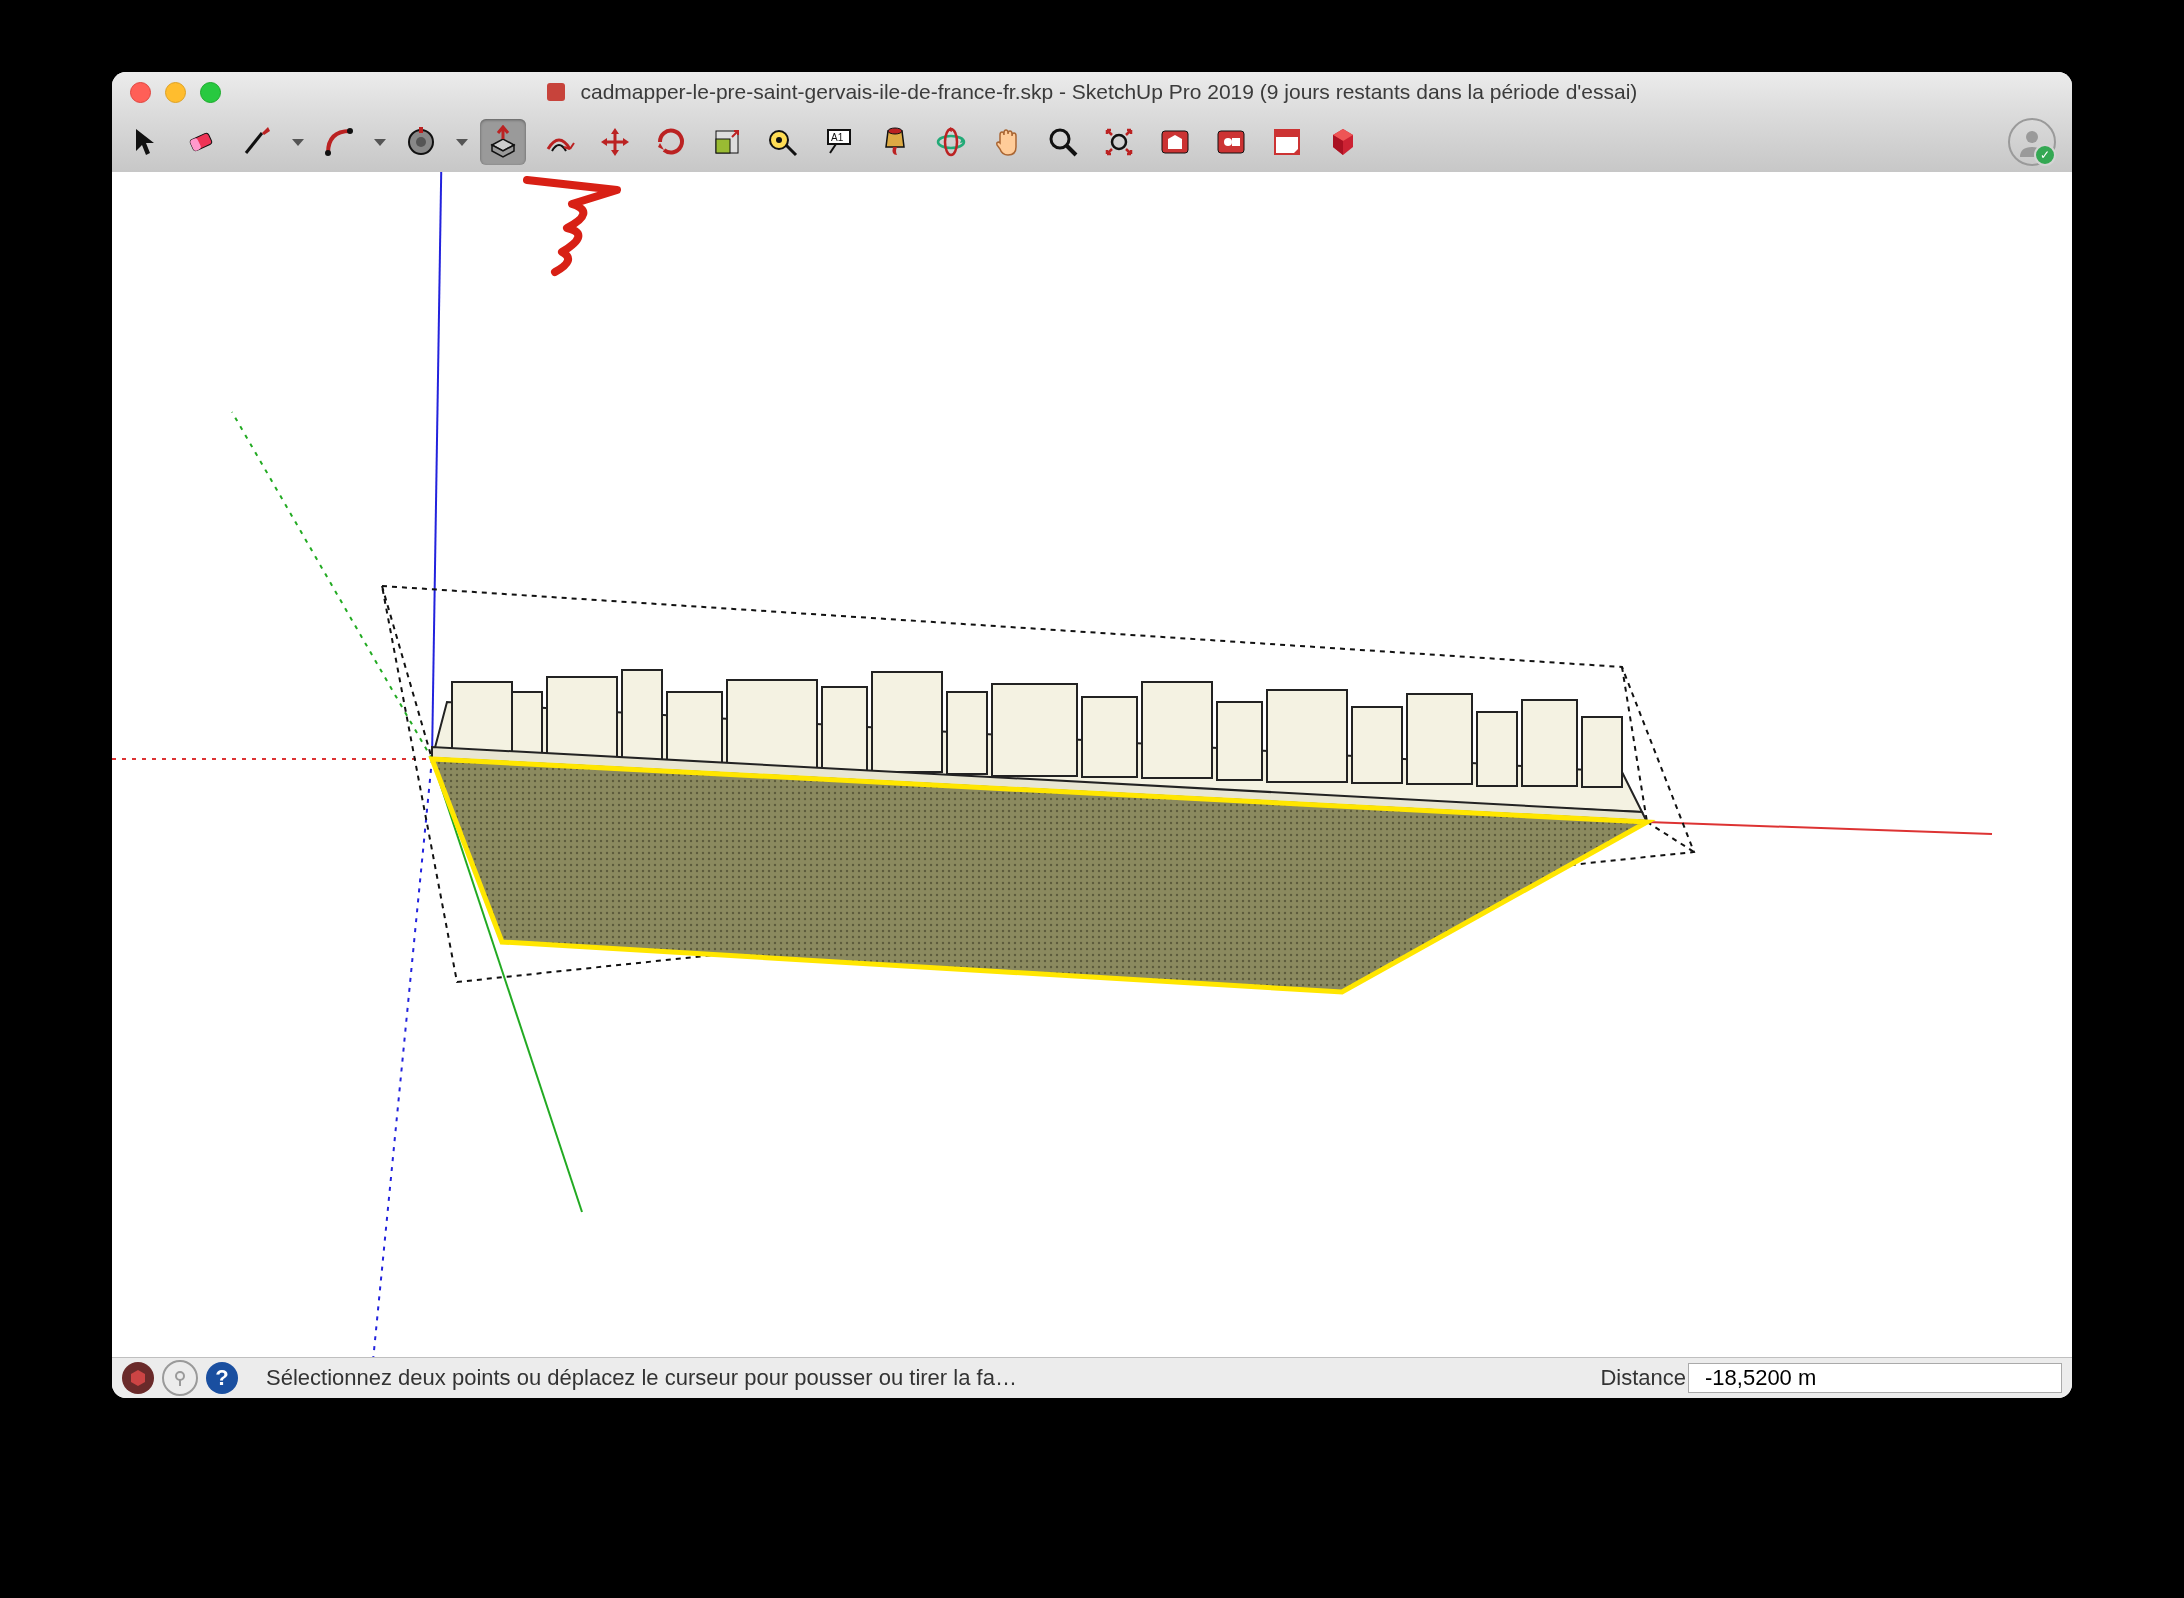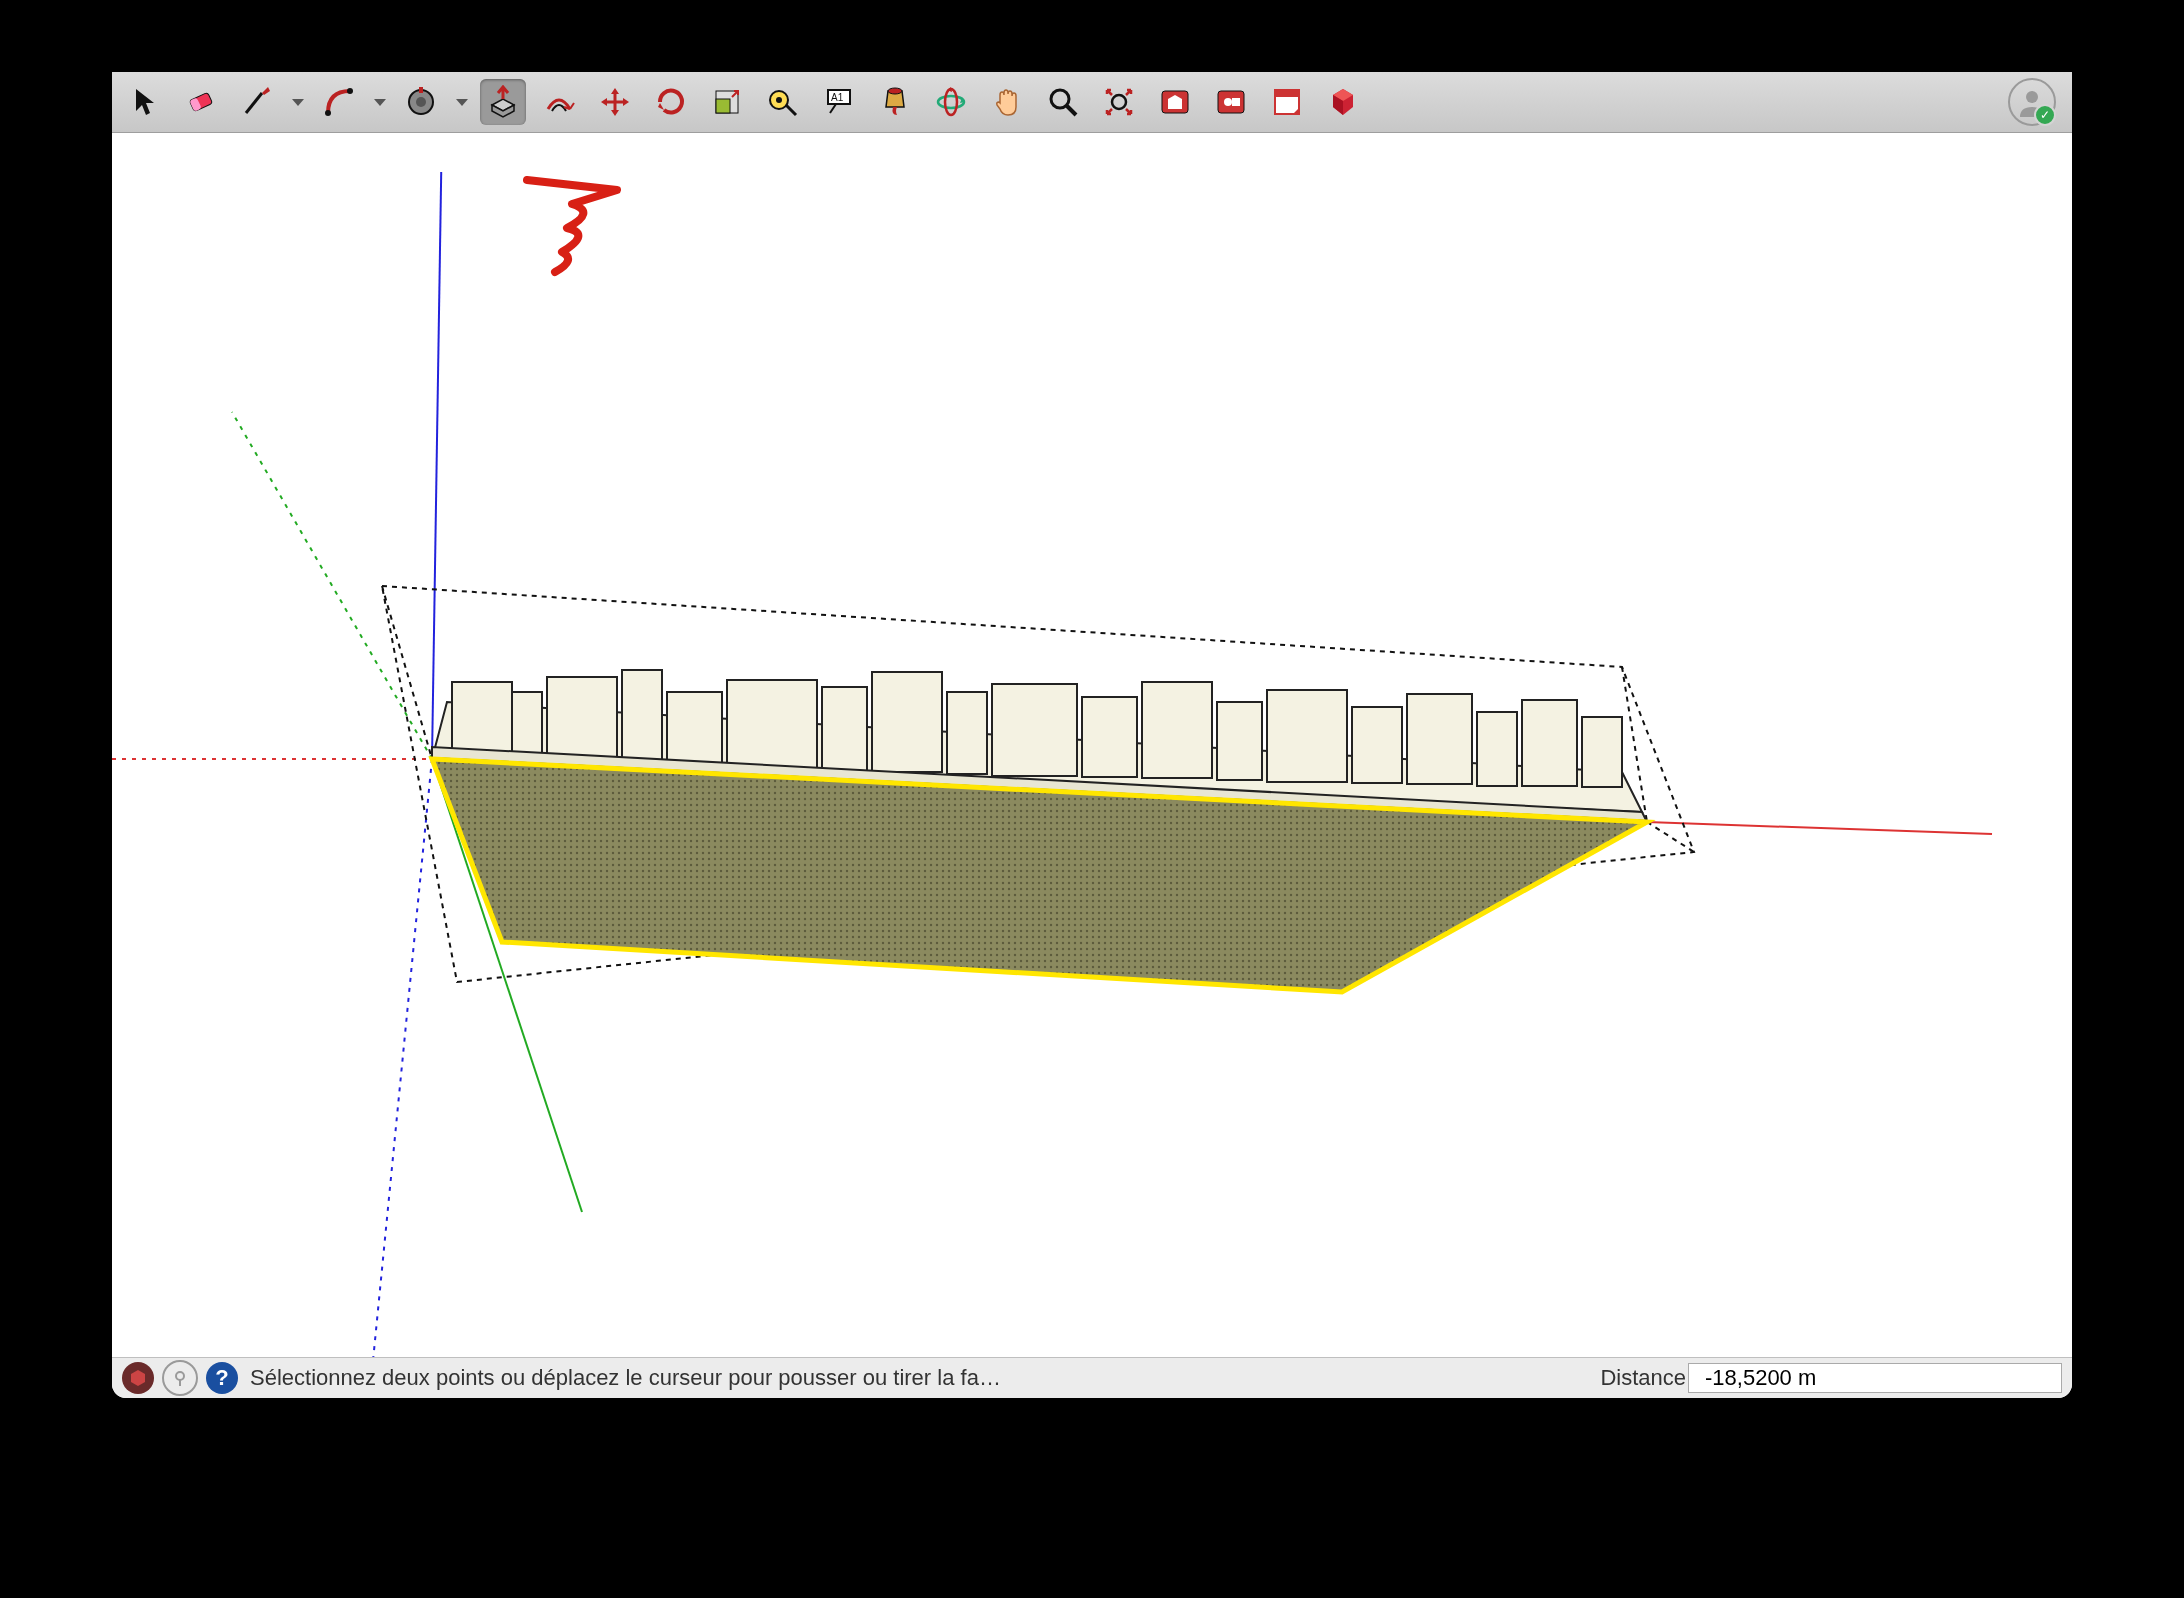--- a/index.html
+++ b/index.html
@@ -27,30 +27,43 @@
   
   .viewport{position:absolute;left:0;right:0;top:100px;bottom:40px;background:#fff;overflow:hidden}
   .viewport svg.scene{position:absolute;left:0;top:0}
   .annot{position:absolute;pointer-events:none}
   
   .status{position:absolute;left:0;right:0;bottom:0;height:40px;background:#ececec;border-top:1px solid #bfbfbf;border-bottom-left-radius:14px;border-bottom-right-radius:14px;display:flex;align-items:center;padding:0 10px;font-size:22px;color:#333}
   .sb-icon{width:32px;height:32px;border-radius:50%;display:flex;align-items:center;justify-content:center;margin-right:8px;cursor:pointer}
   .sb-ruby{background:#6a2a2a;color:#fff}
   .sb-geo{border:2px solid #9a9a9a;color:#9a9a9a;font-weight:bold}
   .sb-help{background:#1a4fa0;color:#fff;font-weight:bold}
-  .sb-text{margin-left:4px;flex:0 1 auto;white-space:nowrap;overflow:hidden;text-overflow:ellipsis;max-width:900px}
+  .sb-text{margin-left:20px;flex:0 1 auto;white-space:nowrap;overflow:hidden;text-overflow:ellipsis;max-width:900px}
   .sb-spacer{flex:1 1 auto}
   .sb-label{margin-right:2px}
   .sb-input{width:340px;height:28px;border:1px solid #aaa;background:#fff;font:inherit;padding:0 16px}
 </style>
 </head>
 <body>
 
 <div class="window">
 
+  <div class="titlebar">
+    <div class="traffic">
+      <div class="tbtn close"></div>
+      <div class="tbtn min"></div>
+      <div class="tbtn max"></div>
+    </div>
+    <div class="title">
+      <span class="ficon"></span>
+      <span>cadmapper-le-pre-saint-gervais-ile-de-france-fr.skp</span>
+      <span> - </span>
+      <span>SketchUp Pro 2019 (9 jours restants dans la période d'essai)</span>
+    </div>
+  </div>
 
   <div class="toolbar">
 
     <div class="tool">
       <svg viewBox="0 0 34 34">
           <path d="M8 4 L8 26 L14 20 L18 30 L22 28 L18 18 L26 18 Z" fill="#111"></path>
         </svg>
     </div>
 
     <div class="tool">

